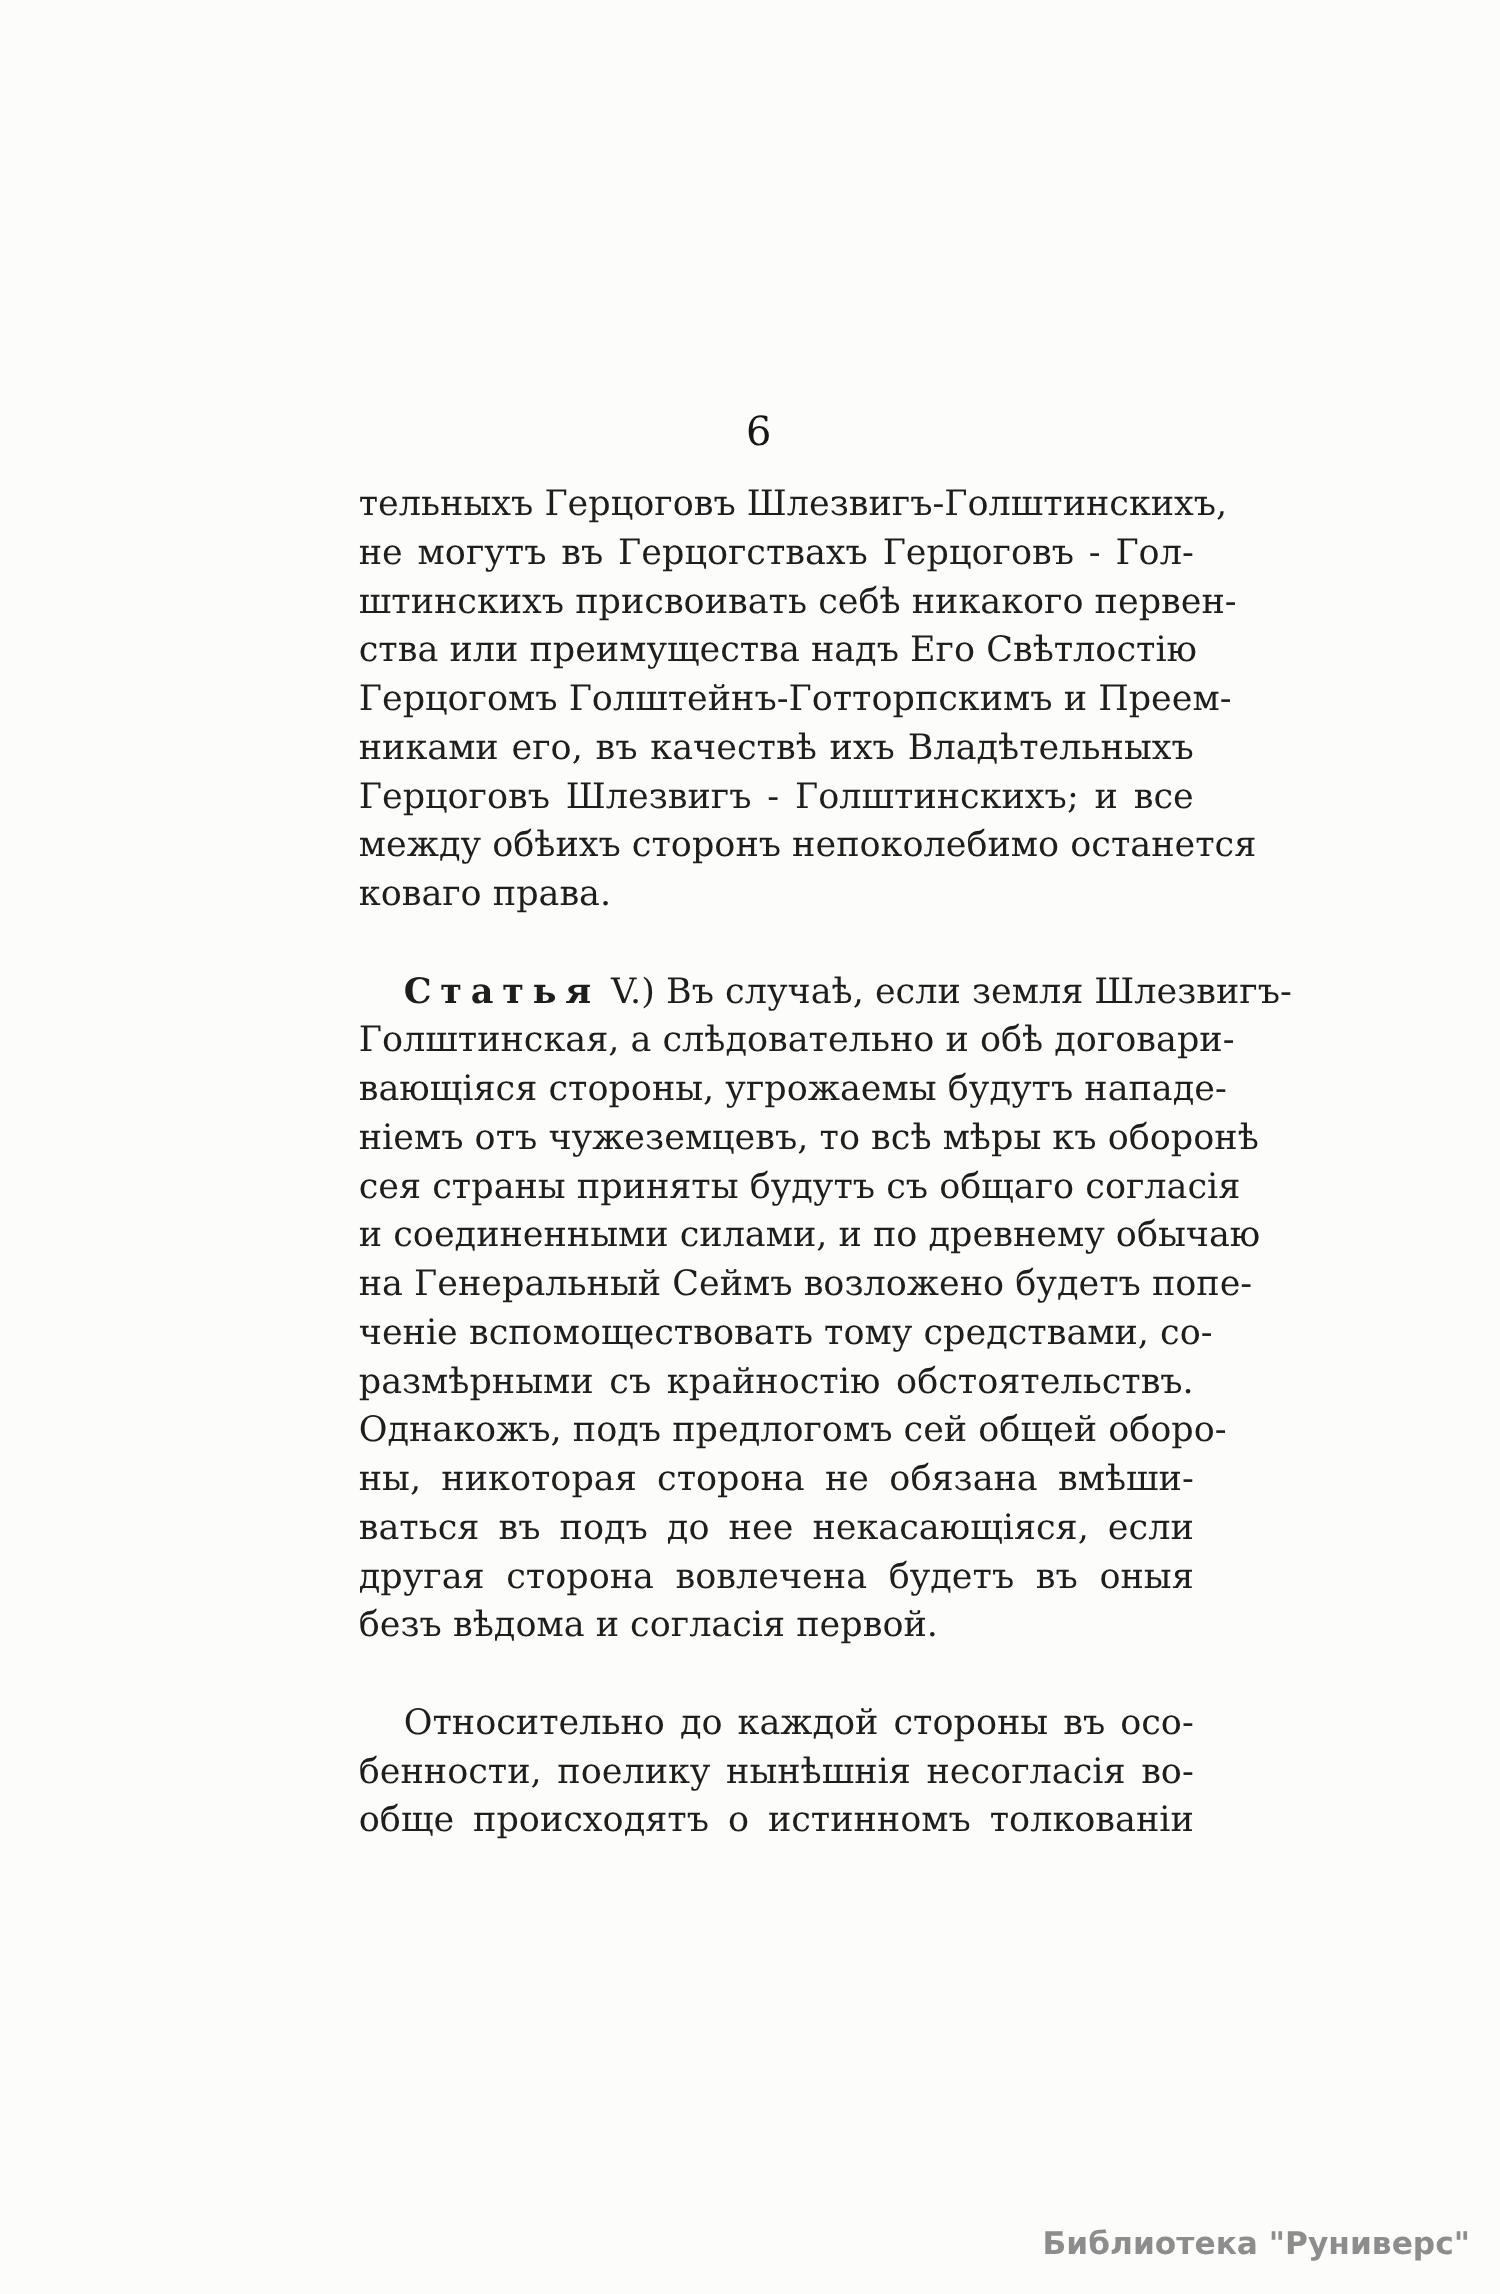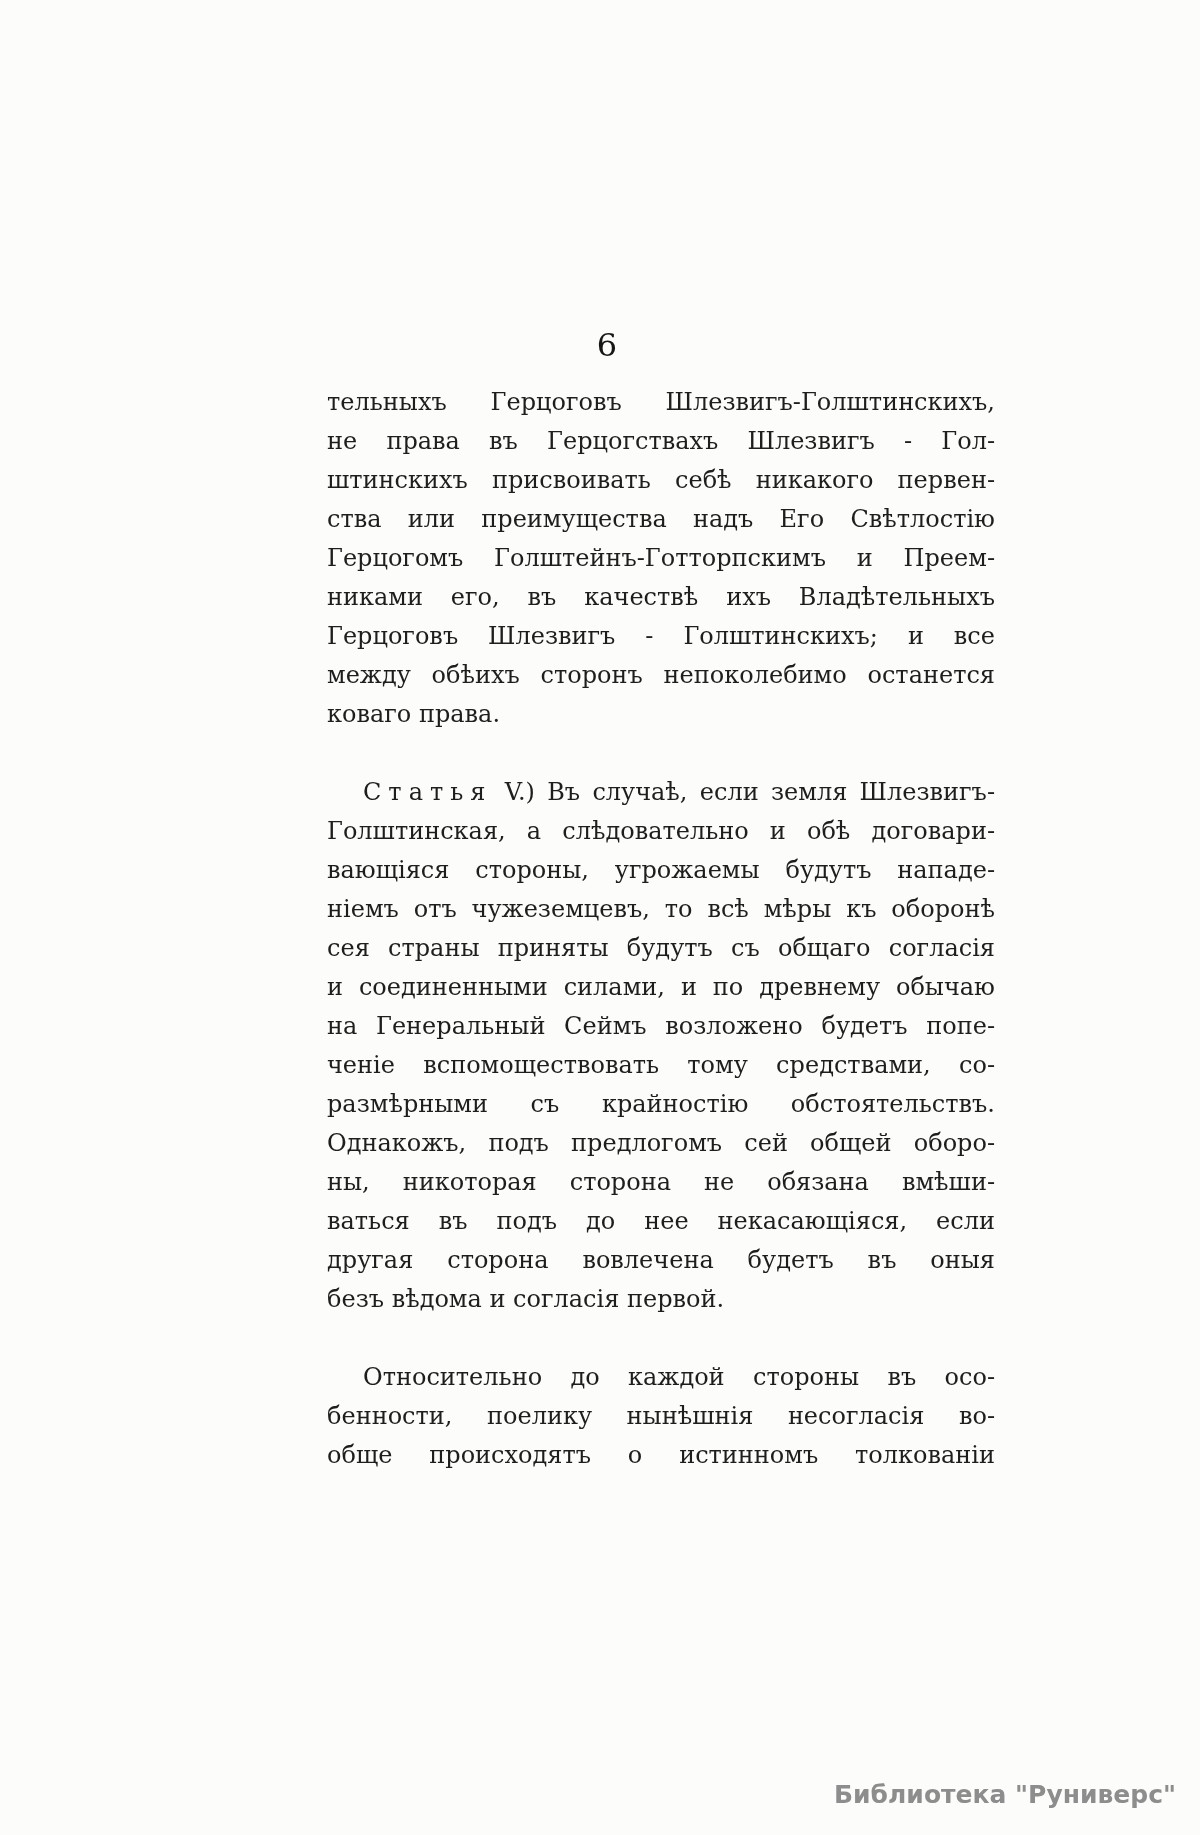--- a/index.html
+++ b/index.html
@@ -24,63 +24,63 @@
     text-align: center;
     font-size: 32px;
     line-height: 34px;
     color: #161616;
   }
   .text-block {
     position: absolute;
     top: 383px;
     left: 287px;
     width: 668px;
-    font-size: 24px;
-    margin-left: 40px;
+    font-size: 28px;
   }
   .paragraph + .paragraph {
     margin-top: 39px;
   }
   .line {
     height: 39px;
     line-height: 39px;
     white-space: nowrap;
     text-align: justify;
     text-align-last: justify;
     text-justify: inter-word;
   }
   .line.noStretch {
     text-align-last: left;
   }
   .line.indent {
     padding-left: 36px;
   }
   .spread {
     letter-spacing: 7px;
+    font-weight: bold;
   }
   .watermark {
     position: absolute;
     top: 1780px;
     right: 24px;
     font-family: "DejaVu Sans", sans-serif;
     font-weight: bold;
     font-size: 25px;
     color: #8d8d8d;
   }
 </style>
 </head>
 <body>
 
 <div class="page">
   <div class="page-number">6</div>
 
   <div class="text-block" id="text-block">
       <div class="paragraph">
         <div class="line">тельныхъ Герцоговъ Шлезвигъ-Голштинскихъ,</div>
-        <div class="line">не права въ Герцогствахъ Шлезвигъ - Гол-</div>
+        <div class="line">не могутъ въ Герцогствахъ Герцоговъ - Гол-</div>
         <div class="line">штинскихъ присвоивать себѣ никакого первен-</div>
         <div class="line">ства или преимущества надъ Его Свѣтлостію</div>
         <div class="line">Герцогомъ Голштейнъ-Готторпскимъ и Преем-</div>
         <div class="line">никами его, въ качествѣ ихъ Владѣтельныхъ</div>
         <div class="line">Герцоговъ Шлезвигъ - Голштинскихъ; и все</div>
         <div class="line">между обѣихъ сторонъ непоколебимо останется</div>
         <div class="line noStretch">коваго права.</div>
       </div>
       <div class="paragraph">
         <div class="line indent"><span class="spread">Статья</span> V.) Въ случаѣ, если земля Шлезвигъ-</div>

